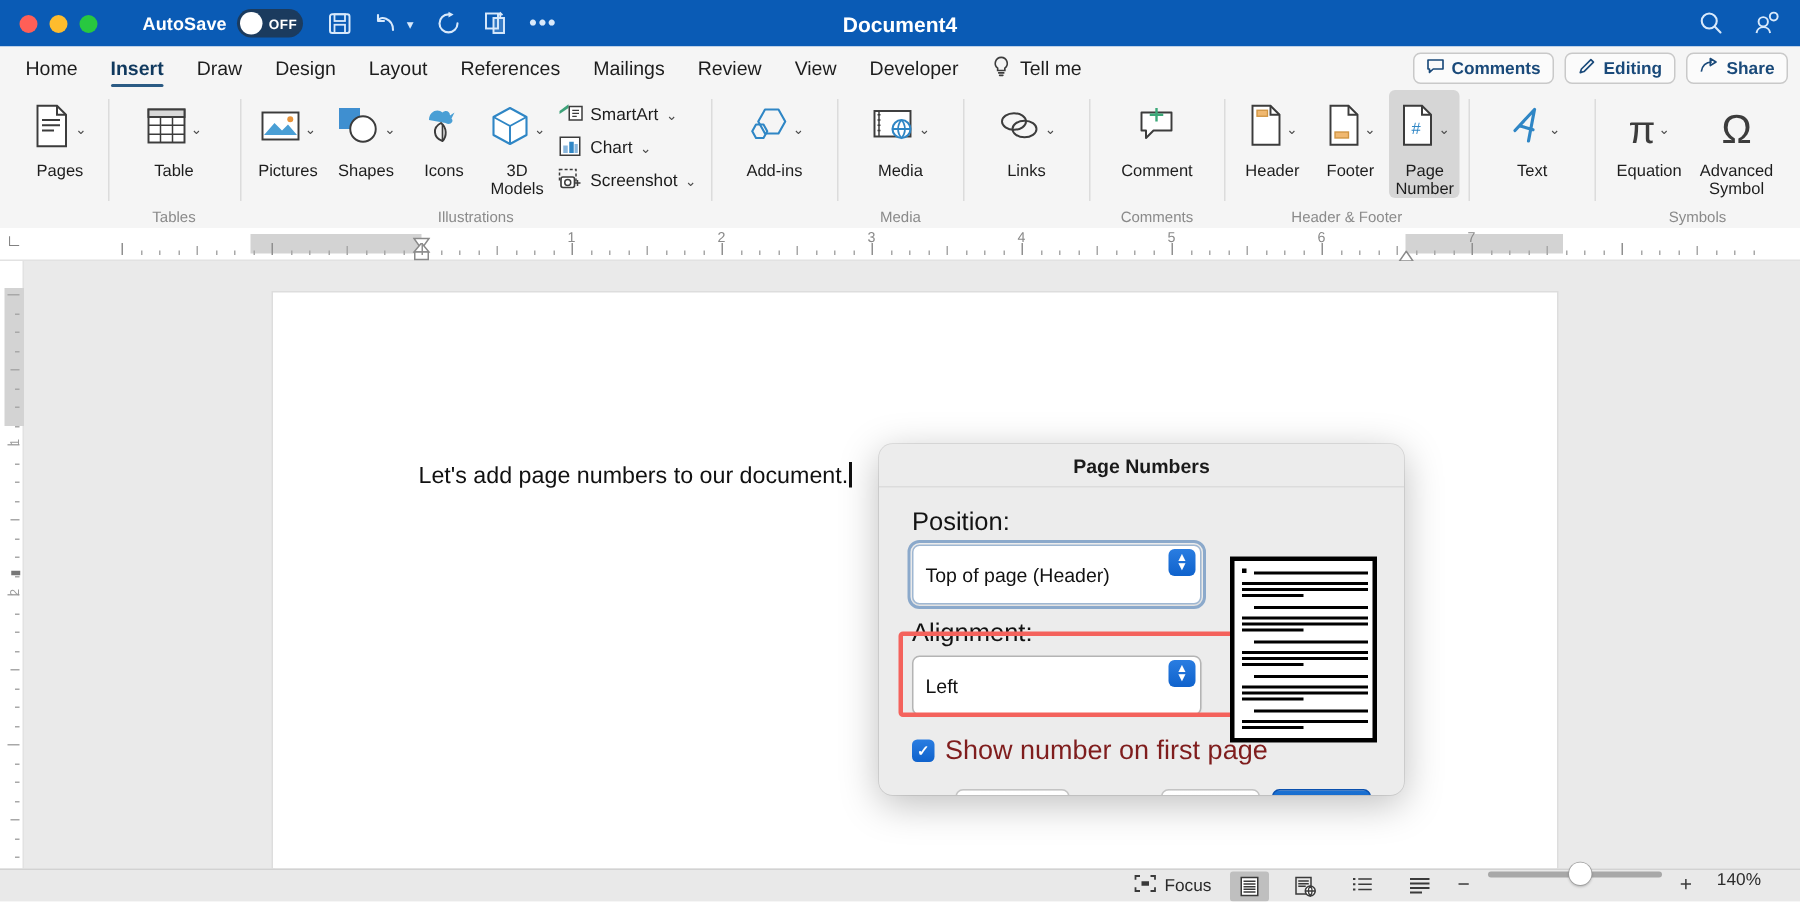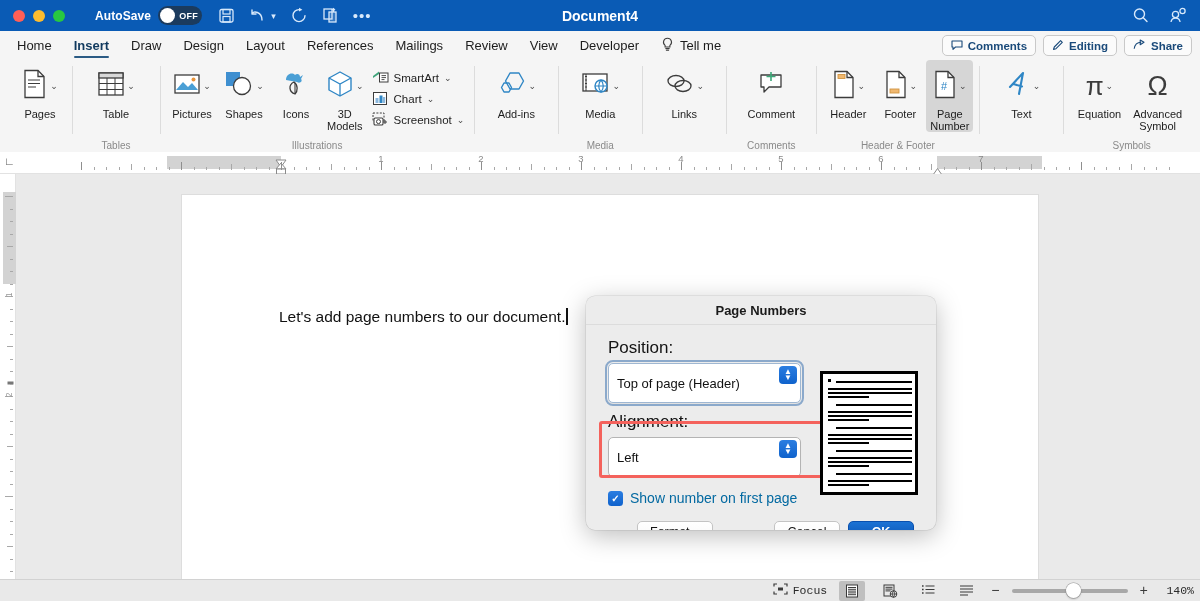--- a/index.html
+++ b/index.html
@@ -167,21 +167,21 @@
     border: 3px solid #f4625c; border-radius: 3px; pointer-events: none;
   }
 
   .chkrow { display: flex; align-items: center; gap: 7px; margin-top: 13px; }
   .chk {
     width: 15px; height: 15px; border-radius: 3.5px;
     background: linear-gradient(#2a7de1,#0f62cc);
     display: flex; align-items: center; justify-content: center;
     color: #fff; font-size: 10px; font-weight: bold;
   }
-  .chklabel { font-size: 14px; color: #0369a1; }
+  .chklabel { font-size: 18px; color: #7f1d1d; }
 
   .btnrow { display: flex; align-items: center; margin-top: 15px; padding-left: 29px; }
   .btn {
     height: 22px; border-radius: 5px; border: 1px solid #c3c3c3;
     background: linear-gradient(#ffffff,#f6f6f6);
     font-size: 12.5px; color: #131313;
     display: flex; align-items: center; justify-content: center;
     padding: 0 12px; box-shadow: 0 1px 1px rgba(0,0,0,.06);
   }
   .btn.primary {
@@ -197,21 +197,21 @@
   .pline { position: absolute; height: 1.5px; background: #000; }
   .pdot { position: absolute; width: 3px; height: 3px; background: #000; }
 
   
   .statusbar {
     position: absolute; bottom: 0; left: 0; width: 1200px; height: 22px;
     background: #e9e9e9; border-top: 1px solid #d2d2d2;
     display: flex; align-items: center; font-size: 11.5px; color: #2a2a2a;
   }
   .sb-left { display: flex; align-items: center; gap: 18px; margin-left: 22px; }
-  .sb-right { position: absolute; right: 6px; display: flex; align-items: center; gap: 12px; font-family: Liberation Mono, monospace; }
+  .sb-right { position: absolute; right: 26px; display: flex; gap: 12px; }
   .viewbtn { width: 26px; height: 20px; display: flex; align-items: center; justify-content: center; border-radius: 2px; }
   .viewbtn.active { background: #bfbfbf; }
   .zoomtrack { position: relative; width: 116px; height: 4px; background: #a8a8a8; border-radius: 2px; }
   .zoomknob {
     position: absolute; left: 54px; top: -6px; width: 15px; height: 15px;
     border-radius: 50%; background: #ffffff; box-shadow: 0 0 0 .5px #9a9a9a, 0 1px 2px rgba(0,0,0,.3);
   }
   .zoomval { min-width: 34px; text-align: right; }
   .focusbtn { display: flex; align-items: center; gap: 5px; }
 </style>

